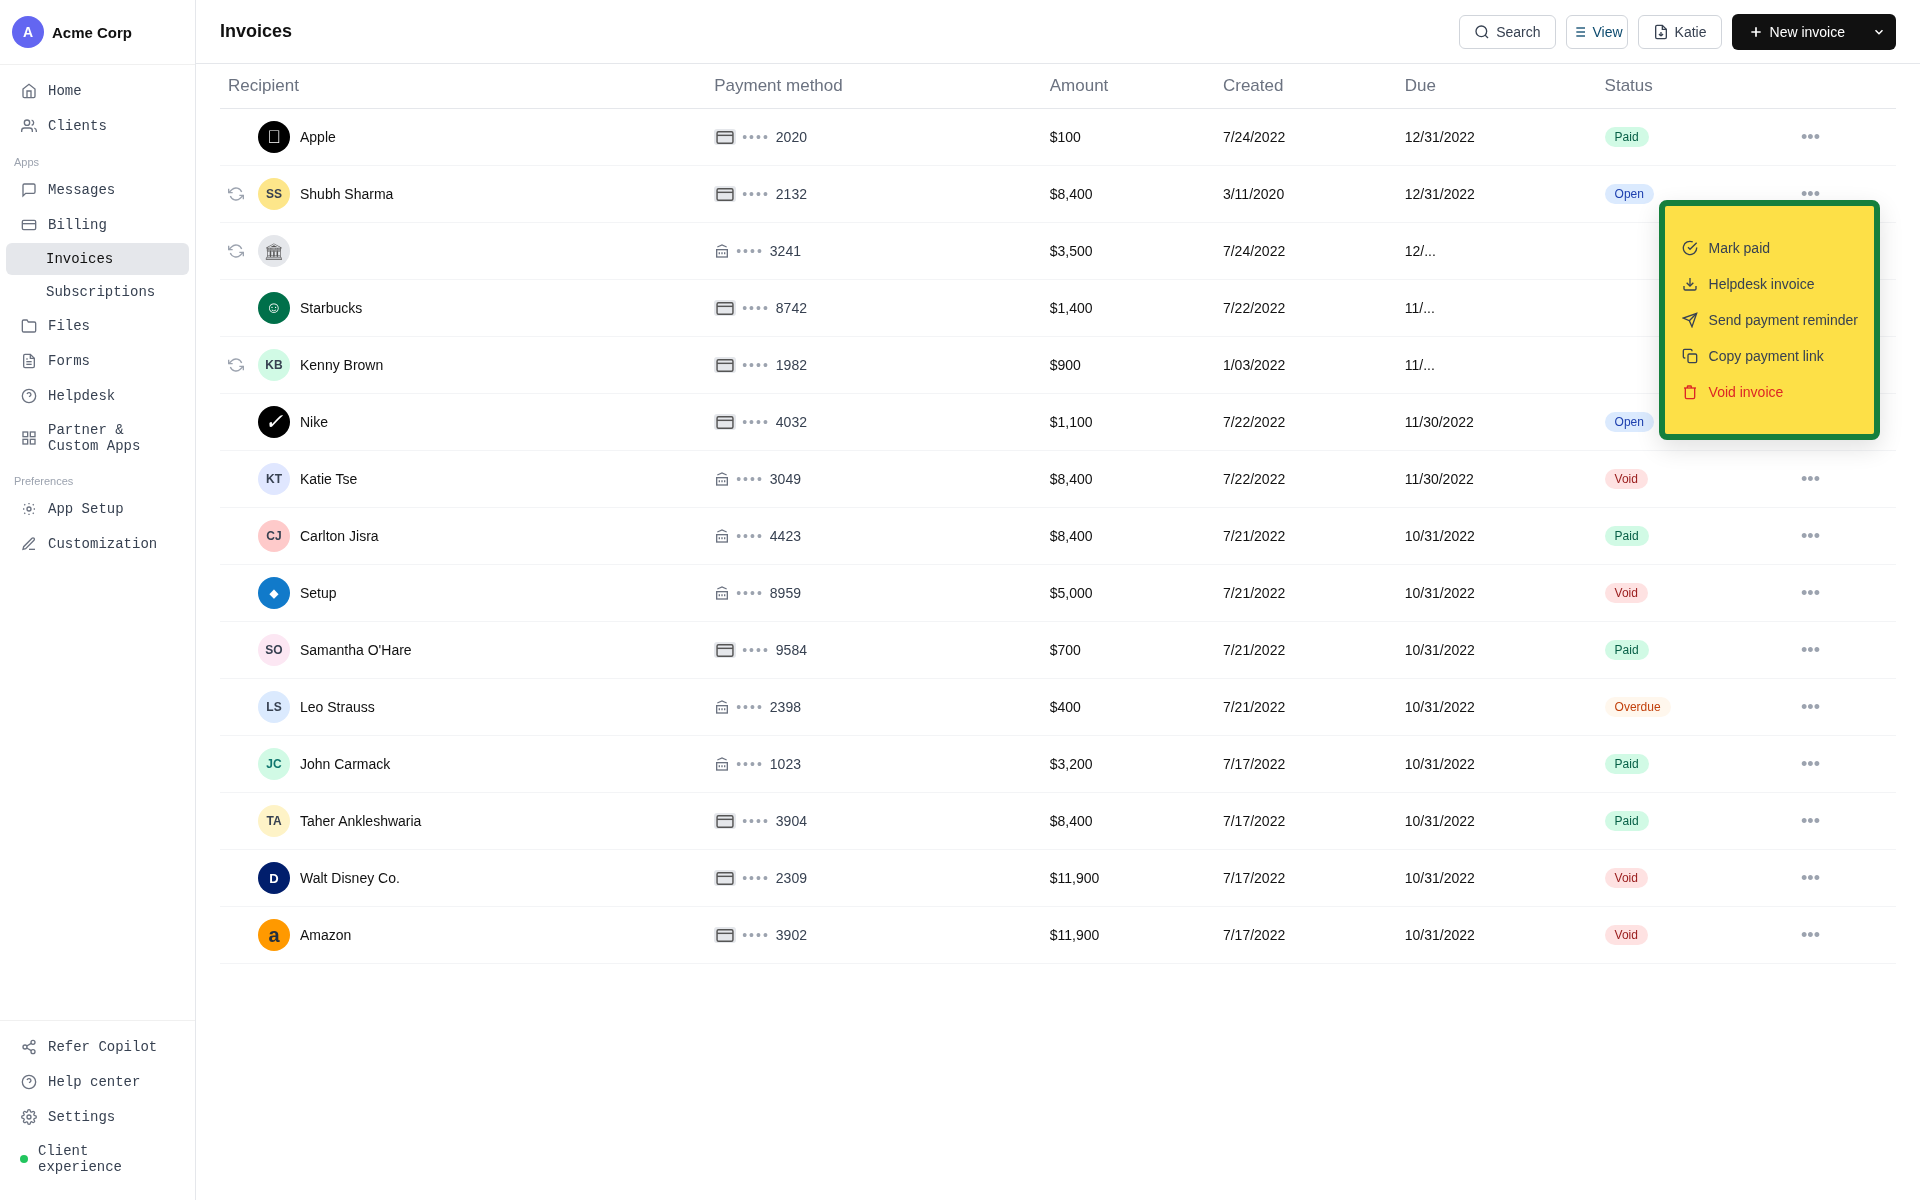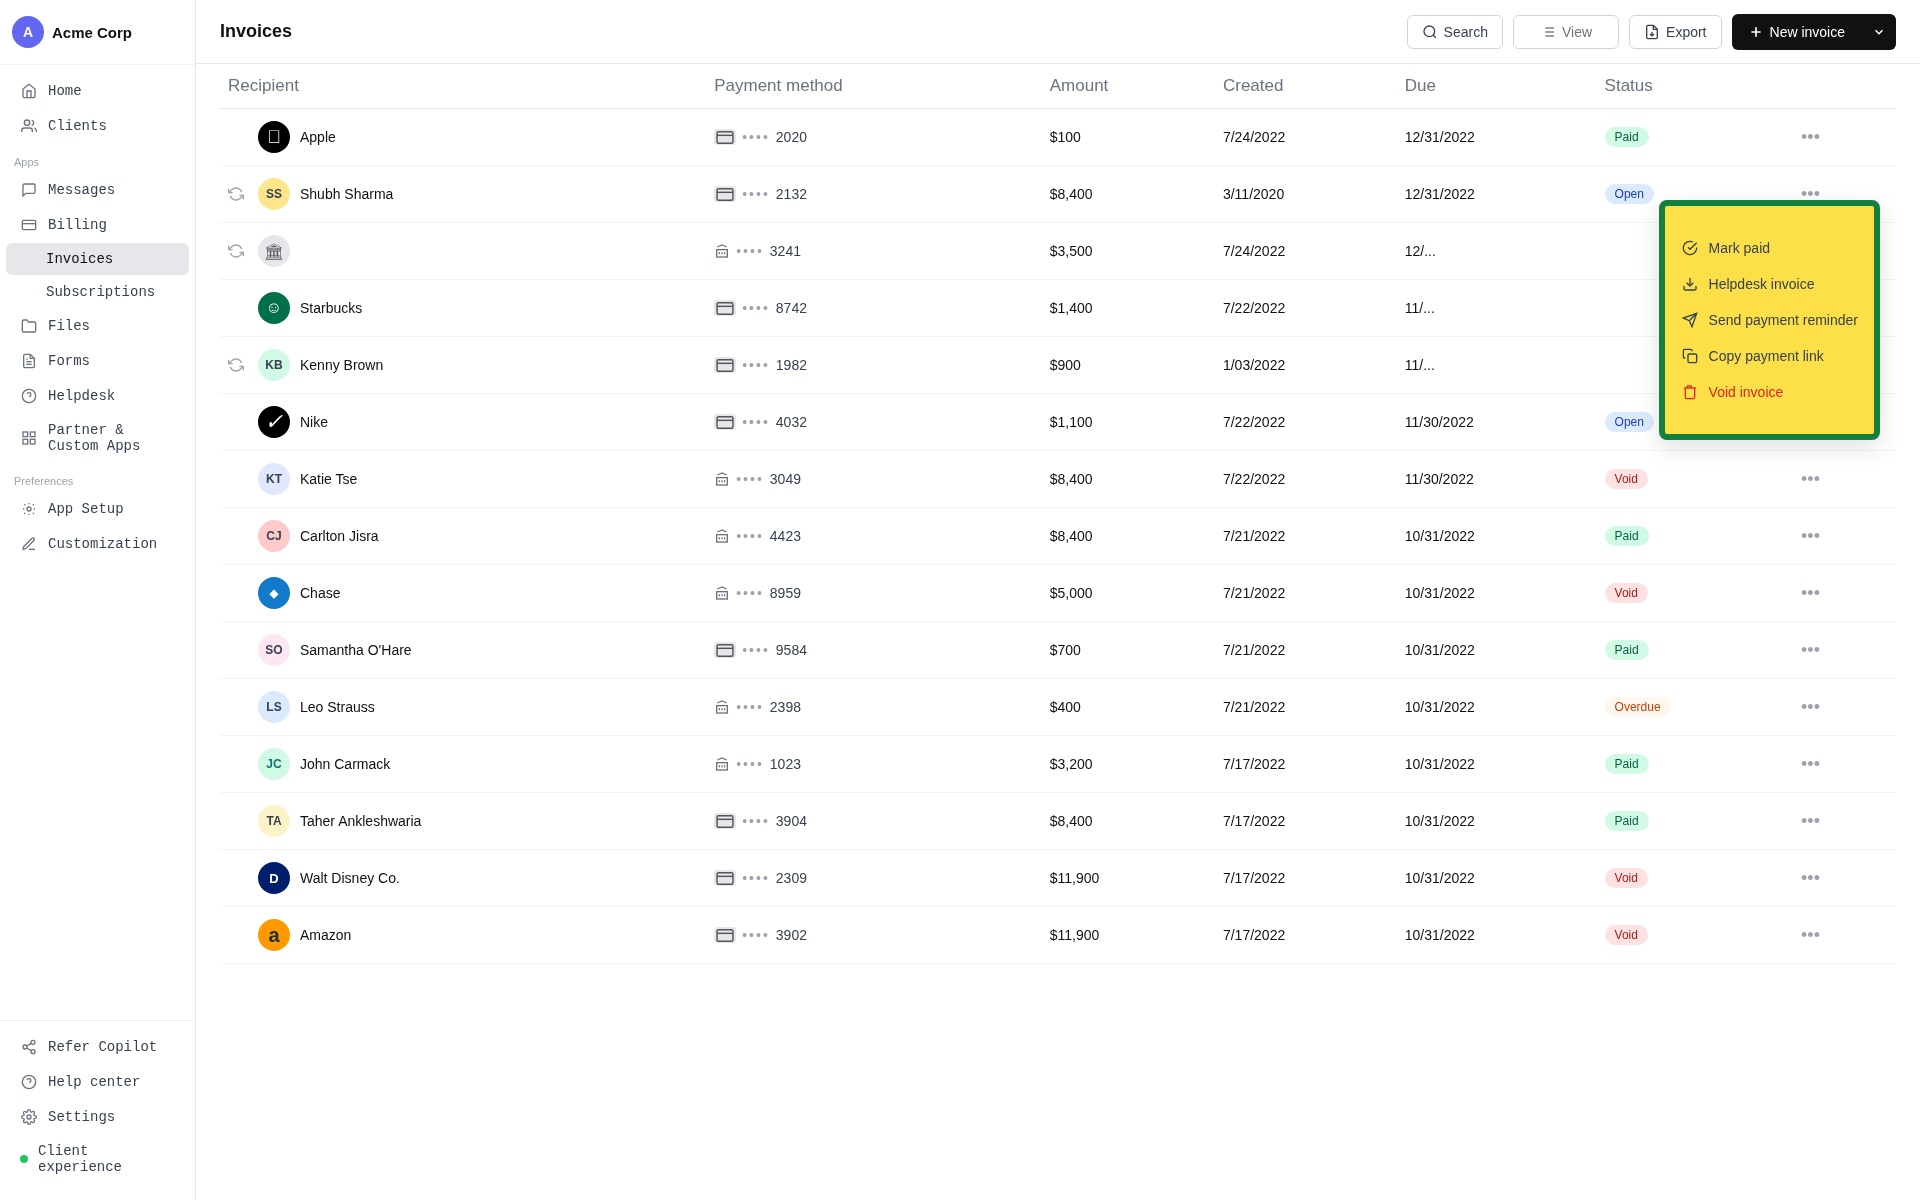--- a/index.html
+++ b/index.html
@@ -21,21 +21,21 @@
     .sidebar-footer { padding: 8px 0 16px; border-top: 1px solid #f0f0f0; }
     .sidebar-footer-item { display: flex; align-items: center; gap: 10px; padding: 8px 14px; cursor: pointer; color: #374151; border-radius: 6px; margin: 1px 6px; }
     .dot-green { width: 8px; height: 8px; border-radius: 50%; background: #22c55e; flex-shrink: 0; }
 
     
     .main { flex: 1; display: flex; flex-direction: column; background: #fff; overflow: hidden; }
     .top-bar { display: flex; align-items: center; justify-content: space-between; padding: 0 24px; height: 64px; border-bottom: 1px solid #e5e7eb; }
     .page-title-text { font-size: 18px; font-weight: 600; color: #111; }
     .top-bar-actions { display: flex; align-items: center; gap: 10px; }
     .btn-search { display: flex; align-items: center; gap: 6px; padding: 8px 14px; border: 1px solid #d1d5db; border-radius: 6px; background: #fff; cursor: pointer; color: #374151; font-size: 14px; }
-    .btn-view { display: flex; align-items: flex-end; gap: 6px; padding: 8px 26px; border: 1px solid #d1d5db; border-radius: 6px; background: #fff; cursor: pointer; color: #737373; font-size: 14px; }
+    .btn-view { display: flex; align-items: flex-end; gap: 6px; padding: 8px 4px; border: 1px solid #d1d5db; border-radius: 6px; background: #fff; cursor: pointer; color: #0c4a6e; font-size: 14px; }
     .btn-export { display: flex; align-items: center; gap: 6px; padding: 8px 14px; border: 1px solid #d1d5db; border-radius: 6px; background: #fff; cursor: pointer; color: #374151; font-size: 14px; }
     .btn-new-invoice { display: flex; align-items: center; background: #111; color: #fff; border: none; border-radius: 6px; cursor: pointer; font-size: 14px; font-weight: 500; overflow: hidden; }
     .btn-new-invoice-main { padding: 10px 16px; display: flex; align-items: center; gap: 6px; }
     .btn-new-invoice-divider { width: 1px; background: #444; height: 100%; align-self: stretch; }
     .btn-new-invoice-arrow { padding: 10px 10px; display: flex; align-items: center; }
 
     
     .table-container { flex: 1; overflow-y: auto; padding: 0 24px; }
     table { width: 100%; border-collapse: collapse; }
     thead th { text-align: left; padding: 12px 8px; font-size: 17px; color: #6b7280; font-weight: 500; border-bottom: 1px solid #e5e7eb; position: sticky; top: 0; background: #fff; z-index: 1; }
@@ -253,21 +253,21 @@
           <span>View</span>
         </button>
         <button class="btn-export">
           <svg width="16" height="16" viewBox="0 0 24 24" fill="none" stroke="currentColor" stroke-width="2">
               <path d="M14 2H6a2 2 0 0 0-2 2v16a2 2 0 0 0 2 2h12a2 2 0 0 0 2-2V8z"></path>
               <polyline points="14 2 14 8 20 8"></polyline>
               <line x1="12" y1="18" x2="12" y2="12"></line>
               <line x1="9" y1="15" x2="12" y2="18"></line>
               <line x1="15" y1="15" x2="12" y2="18"></line>
             </svg>
-          <span>Export</span>
+          <span>Katie</span>
         </button>
         <div class="btn-new-invoice">
           <div class="btn-new-invoice-main">
             <svg width="16" height="16" viewBox="0 0 24 24" fill="none" stroke="currentColor" stroke-width="2.5">
                 <line x1="12" y1="5" x2="12" y2="19"></line>
                 <line x1="5" y1="12" x2="19" y2="12"></line>
               </svg>
             <span>New invoice</span>
           </div>
           <div class="btn-new-invoice-divider"></div>
@@ -552,21 +552,21 @@
     <td><span class="status-badge status-paid">Paid</span></td>
     <td>
       <button class="more-btn">•••</button>
     </td>
   </tr>
             <tr>
     <td>
       <div class="recipient-cell">
         <span style="display:inline-block;width:20px;"></span>
         <div class="avatar avatar-chase" style="font-size:11px; font-weight:700; color:#fff;">◆</div>
-        <span>Chase</span>
+        <span>Setup</span>
       </div>
     </td>
     <td>
                 <div class="payment-cell">
       <div class="bank-icon">
         <svg width="16" height="16" viewBox="0 0 24 24" fill="none" stroke="#6b7280" stroke-width="2">
                       <path d="M3 21h18"></path>
                       <path d="M3 10h18"></path>
                       <path d="M5 6l7-3 7 3"></path>
                       <path d="M4 10v11"></path>

